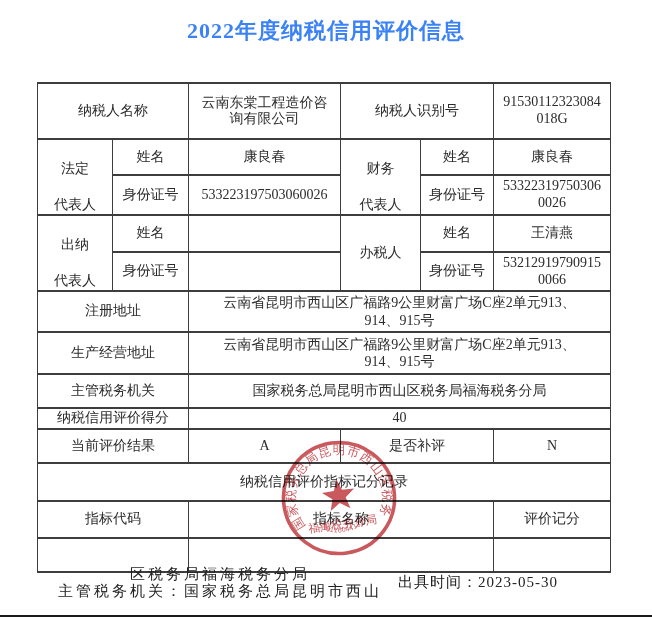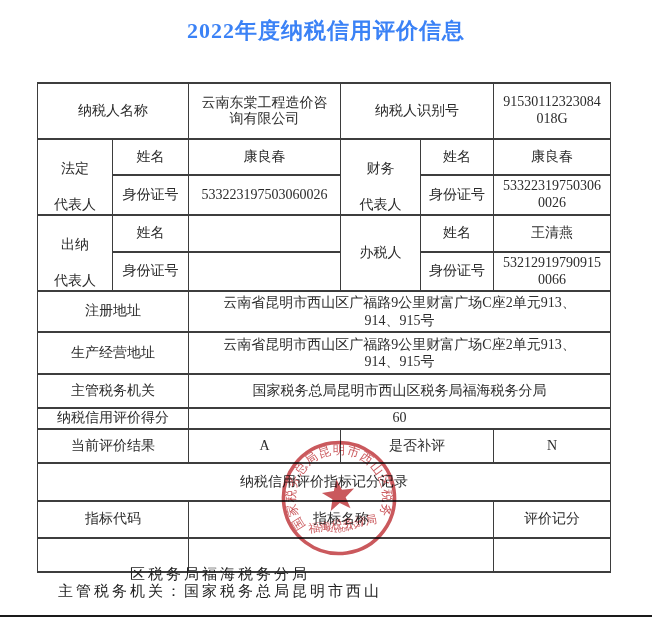--- a/index.html
+++ b/index.html
@@ -107,21 +107,21 @@
     <tr style="height:42px">
       <td colspan="2">生产经营地址</td>
       <td colspan="4"><span class="wrap-addr">云南省昆明市西山区广福路9公里财富广场C座2单元913、914、915号</span></td>
     </tr>
     <tr style="height:34px">
       <td colspan="2">主管税务机关</td>
       <td colspan="4">国家税务总局昆明市西山区税务局福海税务分局</td>
     </tr>
     <tr style="height:18px">
       <td colspan="2">纳税信用评价得分</td>
-      <td colspan="4">60</td>
+      <td colspan="4">40</td>
     </tr>
     <tr style="height:34px">
       <td colspan="2">当前评价结果</td>
       <td>A</td>
       <td colspan="2">是否补评</td>
       <td>N</td>
     </tr>
     <tr style="height:38px">
       <td colspan="6">纳税信用评价指标记分记录</td>
     </tr>
@@ -152,16 +152,19 @@
     <text font-size="6.5" fill="#c13b40" font-family="DejaVu Sans, sans-serif">
       <textPath href="#codePath" startOffset="12">5301160441327</textPath>
     </text>
   </svg>
 
   <div class="footer-left">
     <span>区税务局福海税务分局</span>
     <span>主管税务机关：国家税务总局昆明市西山</span>
   </div>
 
+  <div class="footer-right">
+    <span>出具时间：</span><span>2023-05-30</span>
+  </div>
 
   <div class="bottom-rule"></div>
 
 </div>
 
 </body></html>

